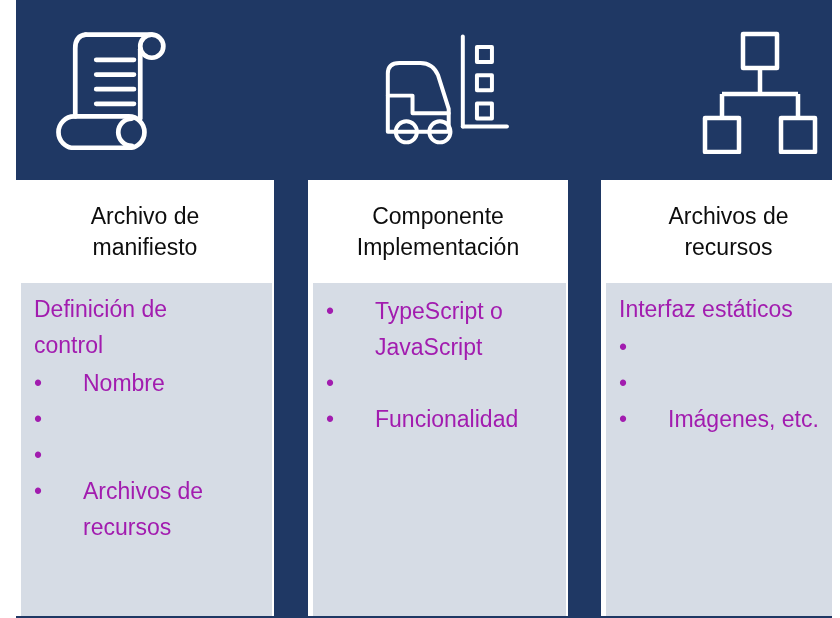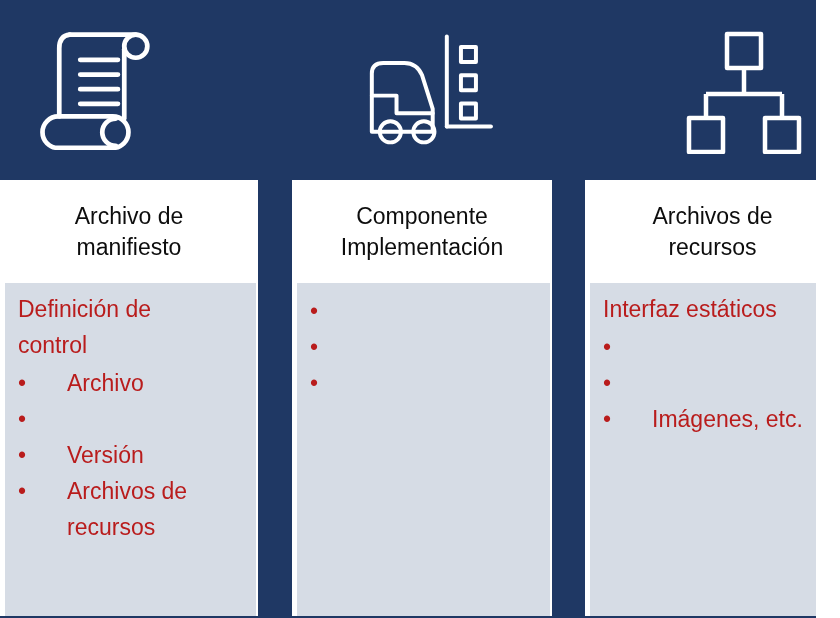--- a/index.html
+++ b/index.html
@@ -1,17 +1,17 @@
 <!DOCTYPE html>
 <html><head>
 <meta charset="utf-8">
 <style>
   html,body{margin:0;padding:0;}
   body{font-family:"Liberation Sans",sans-serif;}
-  .slide{position:relative;width:816px;height:618px;background:#ffffff;overflow:hidden;}
+  .slide{position:relative;width:816px;height:618px;background:#ffffff;overflow:hidden;margin-left:16px;}
 
   
   .banner{position:absolute;left:0;top:0;width:840px;height:180px;background:#1F3864;}
   .icon{position:absolute;}
   .icon svg{display:block;}
 
   
   .gap{position:absolute;top:0;height:616px;background:#1F3864;}
   .gap1{left:258px;width:34px;}
   .gap2{left:552px;width:33px;}
@@ -23,21 +23,21 @@
   .col{position:absolute;top:180px;height:436px;display:flex;flex-direction:column;box-sizing:border-box;}
   .col1{left:0;width:258px;}
   .col2{left:292px;width:260px;}
   .col3{left:585px;width:255px;}
 
   .col-header{height:103px;background:#ffffff;display:flex;align-items:center;justify-content:center;
     text-align:center;color:#0D0D0D;font-size:23px;line-height:31px;}
   .col-header span{white-space:pre-line;}
 
   .col-content{flex:1;background:#D6DCE5;border-left:5px solid #ffffff;border-right:2px solid #ffffff;
-    box-sizing:border-box;padding:8px 4px 0 13px;color:#b91c1c;font-size:23px;line-height:36px;}
+    box-sizing:border-box;padding:8px 4px 0 13px;color:#a21caf;font-size:23px;line-height:36px;}
   .lead{white-space:pre-line;}
   .bullets{list-style:none;margin:2px 0 0 0;padding:0;}
   .bullets li{display:flex;align-items:flex-start;}
   .bullet-dot{flex:0 0 49px;width:49px;}
   .bullet-text{flex:1;white-space:pre-line;}
 </style>
 </head>
 <body>
 
 <div class="slide">
@@ -89,53 +89,55 @@
     <div class="col-header">
       <span>Archivo de
 manifiesto</span>
     </div>
     <div class="col-content">
       <div class="lead">Definición de
 control</div>
       <ul class="bullets">
         <li>
             <span class="bullet-dot">•</span>
-            <span class="bullet-text">Archivo</span>
+            <span class="bullet-text">Nombre</span>
           </li>
         <li>
             <span class="bullet-dot">•</span>
           </li>
         <li>
             <span class="bullet-dot">•</span>
-            <span class="bullet-text">Versión</span>
           </li>
         <li>
             <span class="bullet-dot">•</span>
             <span class="bullet-text">Archivos de
 recursos</span>
           </li>
       </ul>
     </div>
   </div>
 
   <div class="col col2">
     <div class="col-header">
       <span>Componente
 Implementación</span>
     </div>
     <div class="col-content">
       <ul class="bullets">
         <li>
             <span class="bullet-dot">•</span>
+            <span class="bullet-text">TypeScript o
+JavaScript</span>
           </li>
         <li>
             <span class="bullet-dot">•</span>
           </li>
         <li>
             <span class="bullet-dot">•</span>
+            <span class="bullet-text">Funcionalidad</span>
           </li>
       </ul>
     </div>
   </div>
 
   <div class="col col3">
     <div class="col-header">
       <span>Archivos de
 recursos</span>
     </div>

